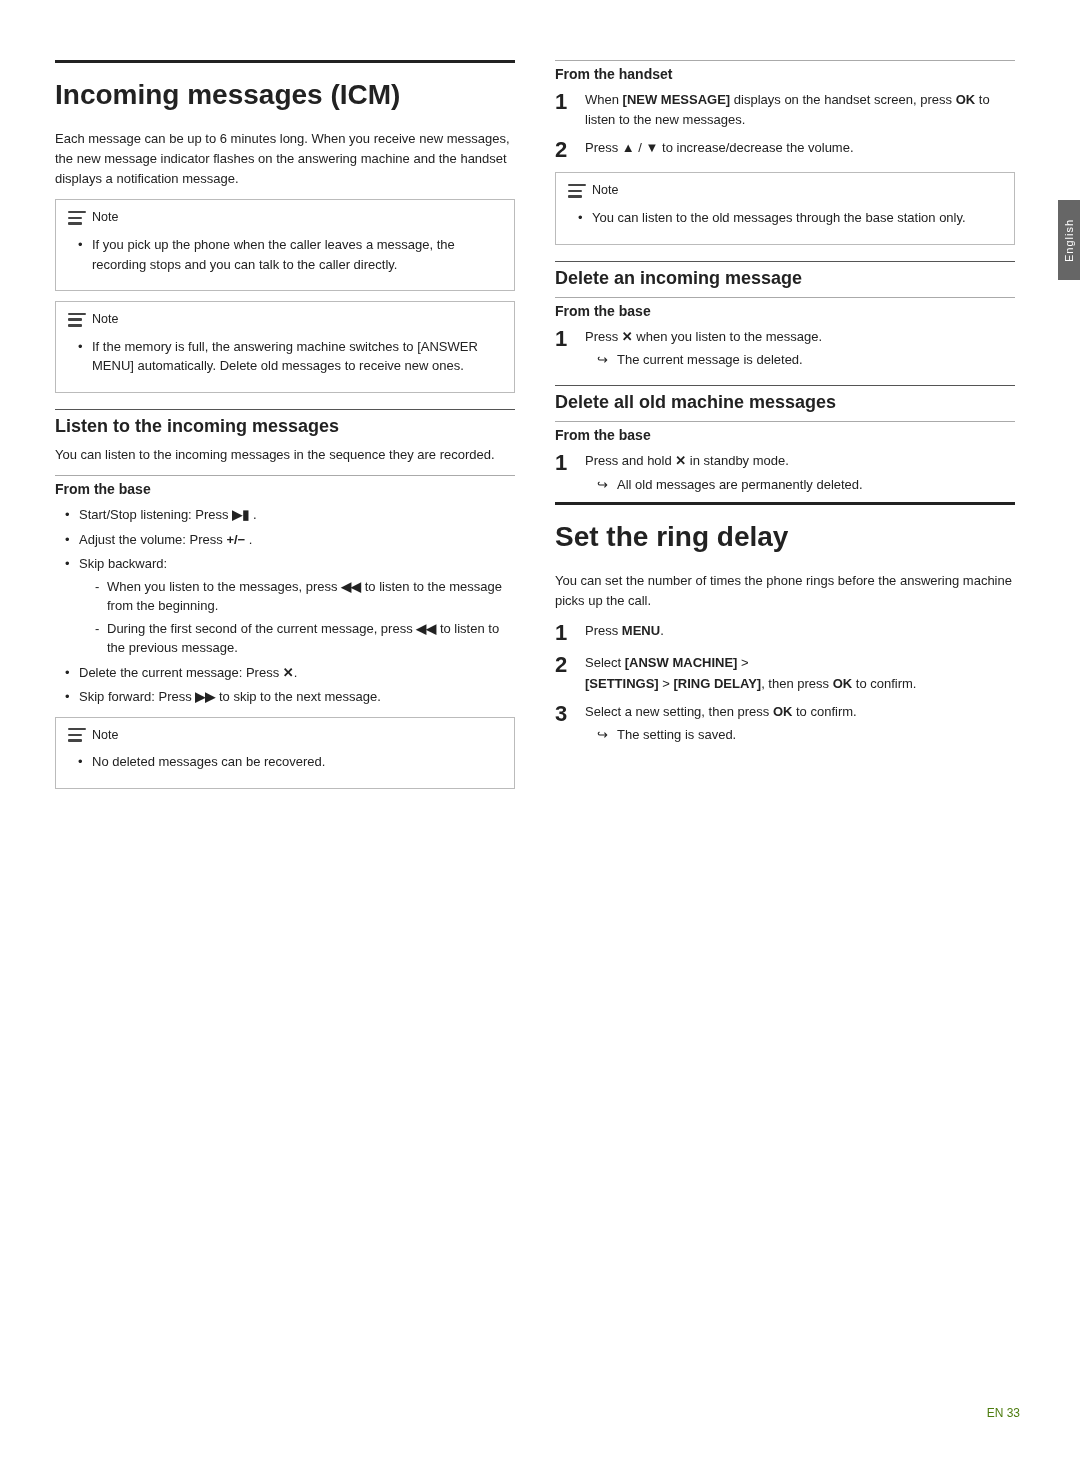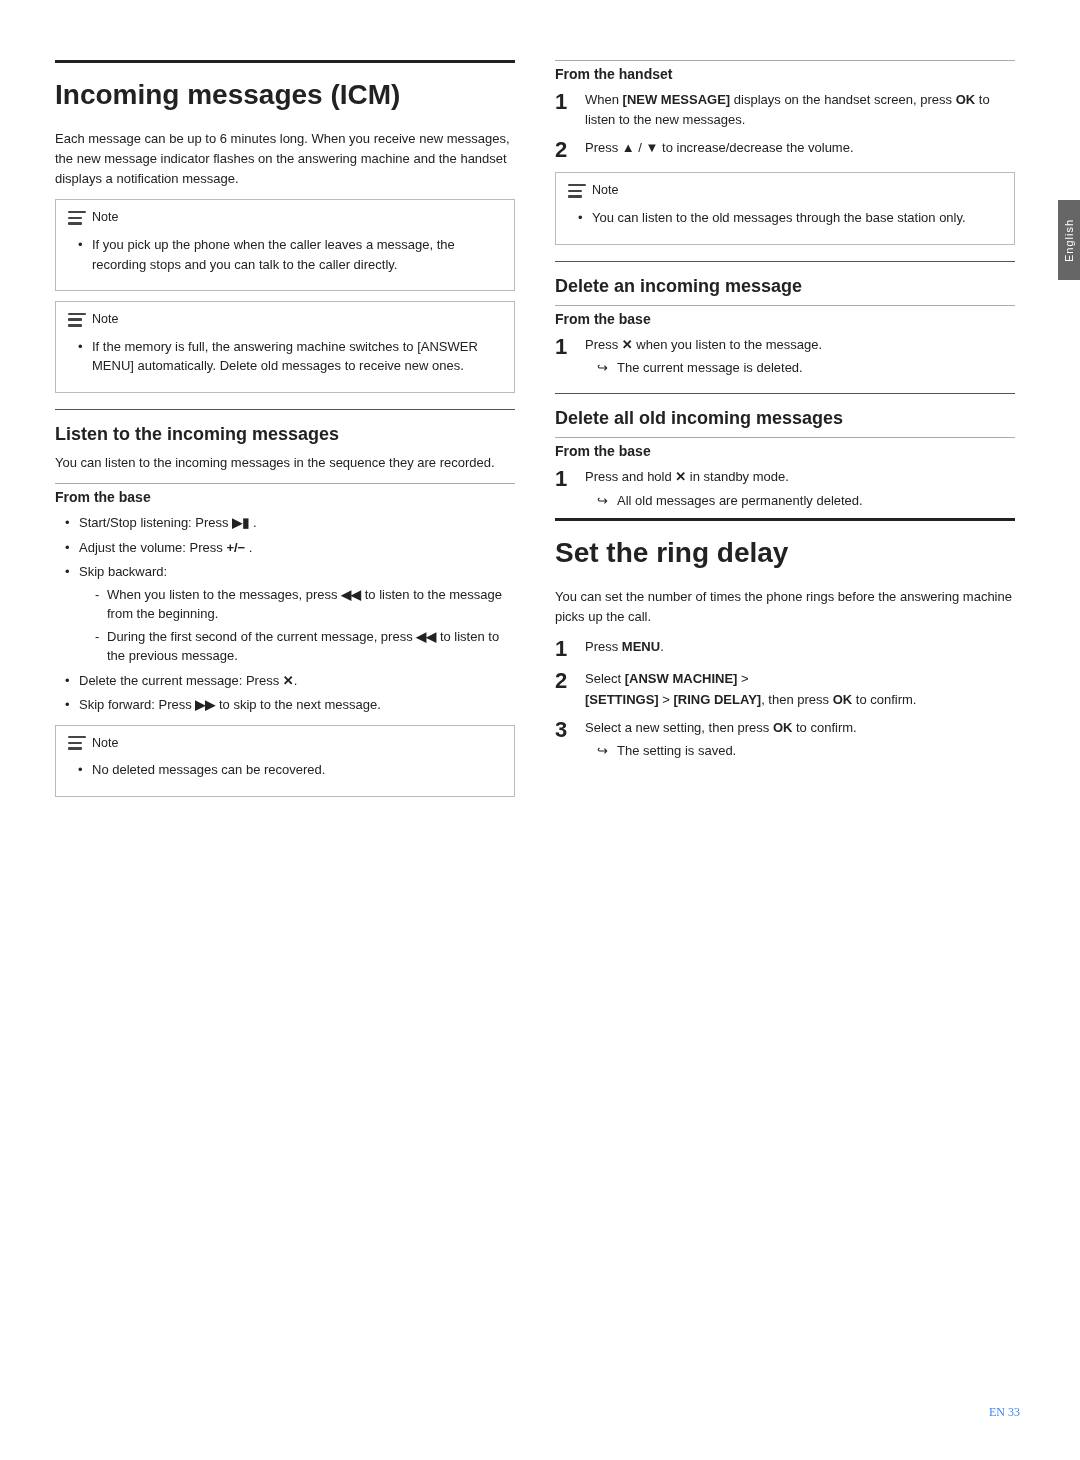--- a/index.html
+++ b/index.html
@@ -54,21 +54,21 @@
       font-size: 28px;
       font-weight: bold;
       border-top: 3px solid #222;
       padding-top: 16px;
       margin-bottom: 18px;
     }
     h2.section-title {
       font-size: 18px;
       font-weight: bold;
       border-top: 1.5px solid #555;
-      padding-top: 14px;
+      padding-top: 6px;
       margin-bottom: 8px;
       margin-top: 16px;
     }
     h3.sub-title {
       font-size: 14px;
       font-weight: bold;
       border-top: 1px solid #aaa;
       padding-top: 5px;
       margin-bottom: 6px;
       margin-top: 0;
@@ -175,22 +175,21 @@
     }
     .num-content {
       flex: 1;
     }
     b, strong { font-weight: bold; }
     .page-footer {
       position: absolute;
       bottom: 40px;
       right: 60px;
       font-size: 12px;
-      color: #3b82f6;
-      font-family: Liberation Serif, serif;
+      color: #4d7c0f;
     }
   </style>
 </head>
 <body>
 
 <div class="page">
 
   <div class="side-tab">English</div>
 
   <div class="content">
@@ -307,21 +306,21 @@
           <div class="num-content">
             Press <strong>✕</strong> when you listen to the message.
             <div class="arrow-item">
               <span class="arrow">↪</span>
               <span>The current message is deleted.</span>
             </div>
           </div>
         </li>
       </ol>
 
-      <h2 class="section-title">Delete all old incoming messages</h2>
+      <h2 class="section-title">Delete all old machine messages</h2>
 
       <h3 class="sub-title">From the base</h3>
 
       <ol class="numbered-list">
         <li>
           <span class="num">1</span>
           <div class="num-content">
             Press and hold <strong>✕</strong> in standby mode.
             <div class="arrow-item">
               <span class="arrow">↪</span>

